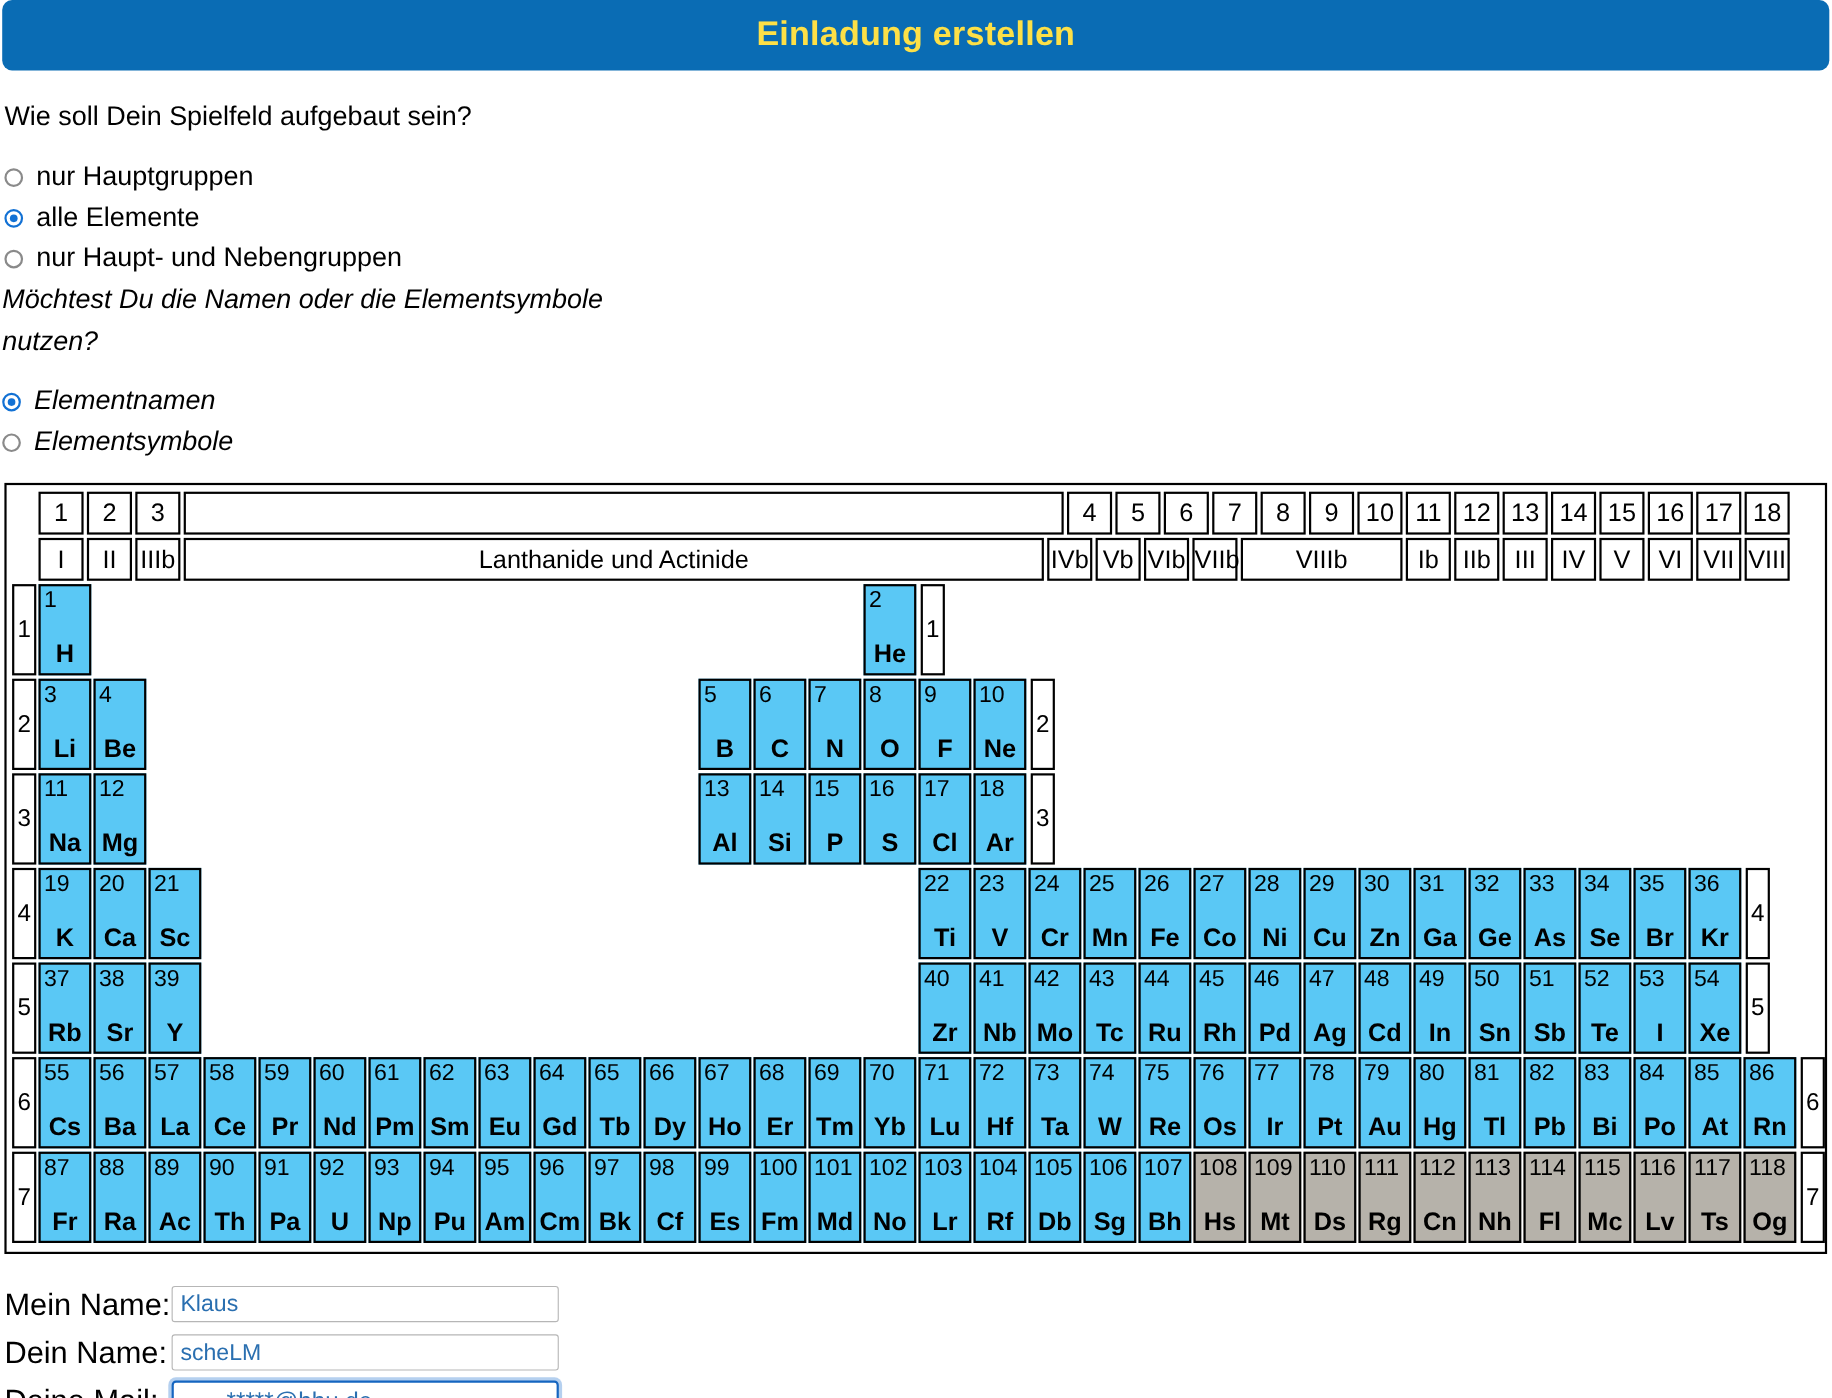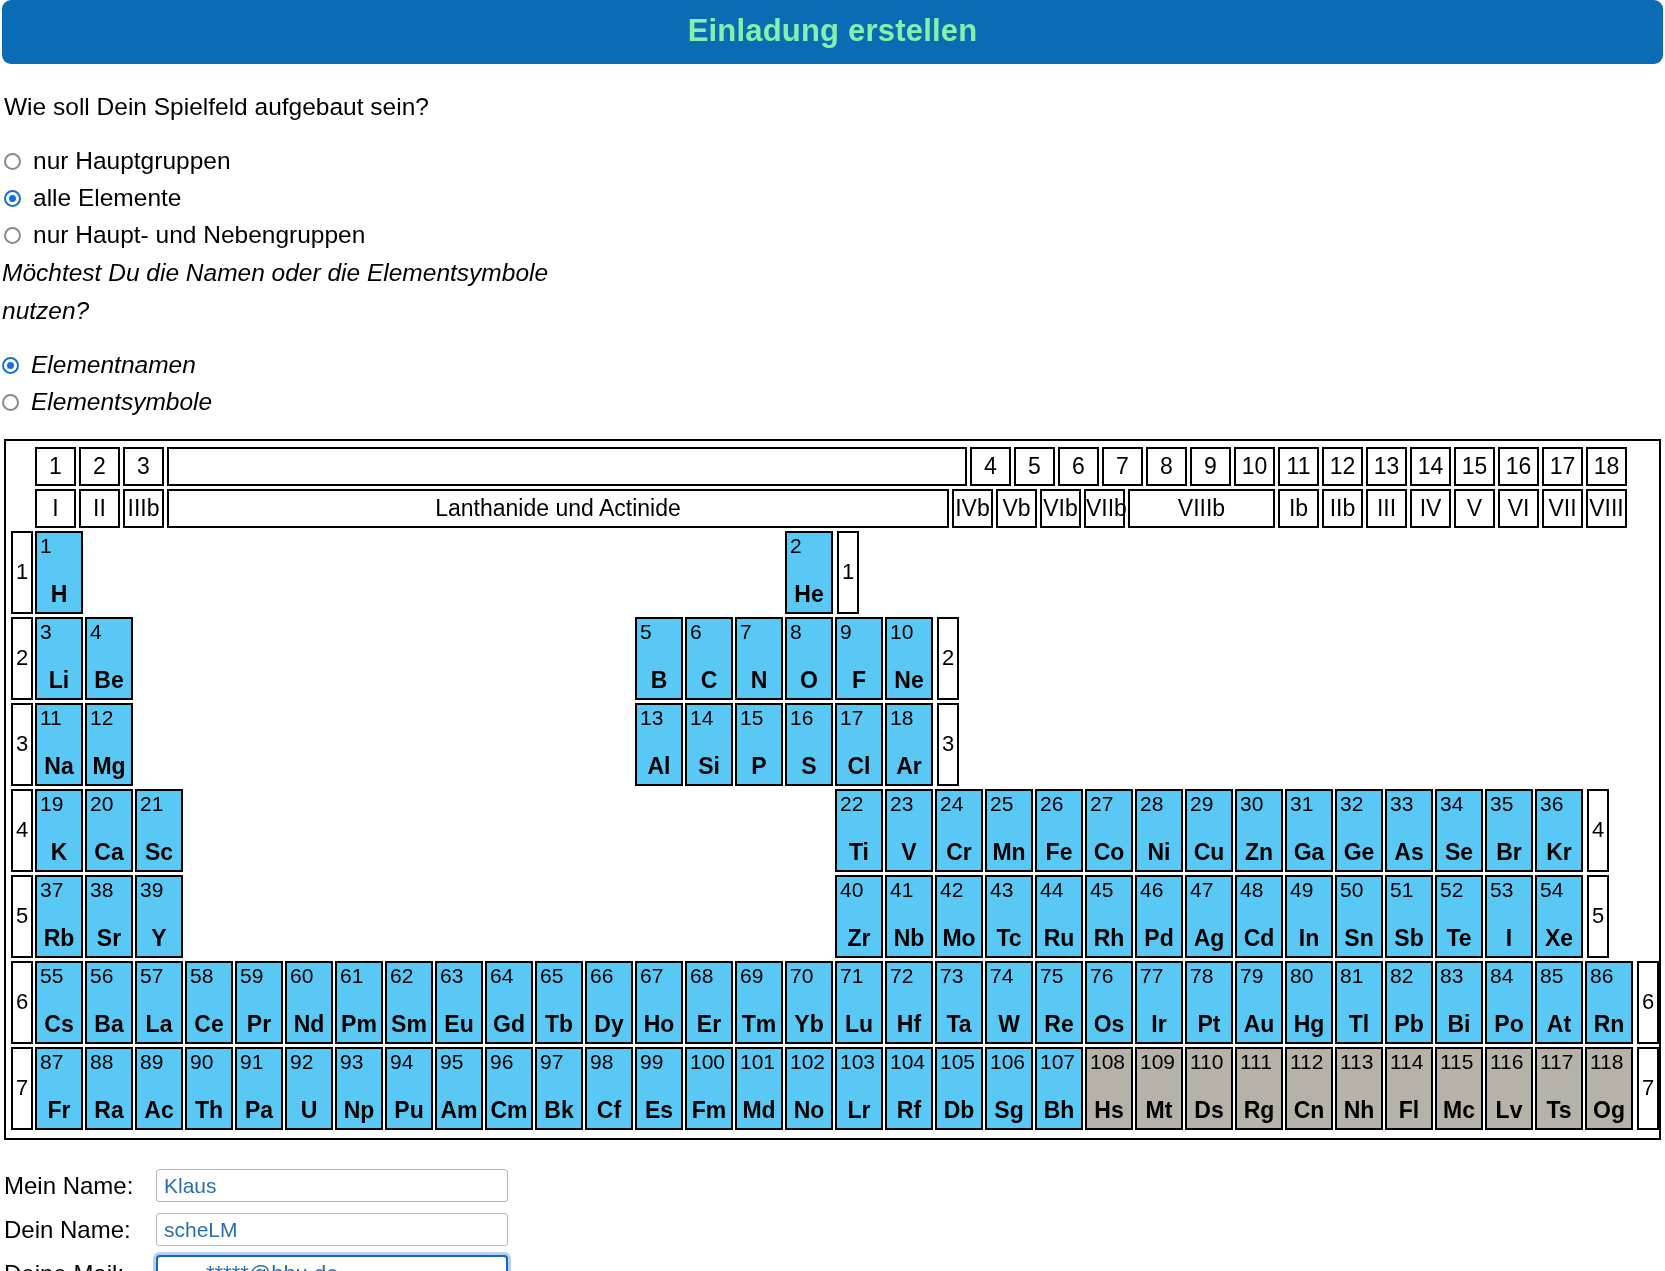--- a/index.html
+++ b/index.html
@@ -8,21 +8,21 @@
     width: 1665px; height: 1271px;
     background: #ffffff;
     font-family: "Liberation Sans", sans-serif;
     overflow: hidden;
   }
   #page { position: relative; width: 1665px; height: 1271px; }
 
   
   .titlebar {
     background: #0a6cb4;
-    color: #86efac;
+    color: #fde047;
     font-size: 31px;
     font-weight: bold;
     text-align: center;
     padding: 13px 0 15px 0;
     border-radius: 9px;
     margin: 0 2px;
     letter-spacing: .2px;
   }
 
   
@@ -94,21 +94,21 @@
     font-size: 21px; line-height: 24px;
   }
   .cell .sym {
     position: absolute; left: 0; right: 0; bottom: 4px;
     text-align: center; font-size: 23px; font-weight: bold;
   }
 
   
   .form { padding: 26px 0 0 4px; }
   .frow { display: flex; align-items: center; height: 40px; margin-bottom: 4px; }
-  .flabel { font-size: 24px; color: #000; width: 152px; flex: none; }
+  .flabel { font-size: 28px; color: #000; width: 152px; flex: none; }
   .finput {
     width: 352px; height: 33px;
     border: 1px solid #b6b6b6; border-radius: 3px;
     background: #fff;
     font-size: 21px; color: #2a6fb0;
     font-family: "Liberation Sans", sans-serif;
     padding: 0 7px;
     outline: none;
   }
   .finput.focused {

